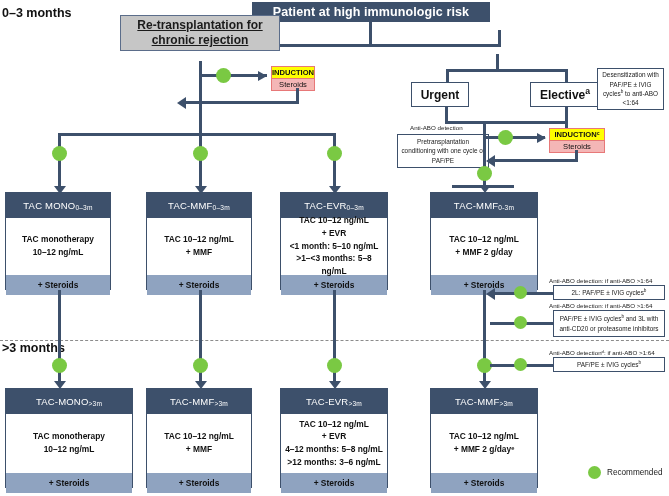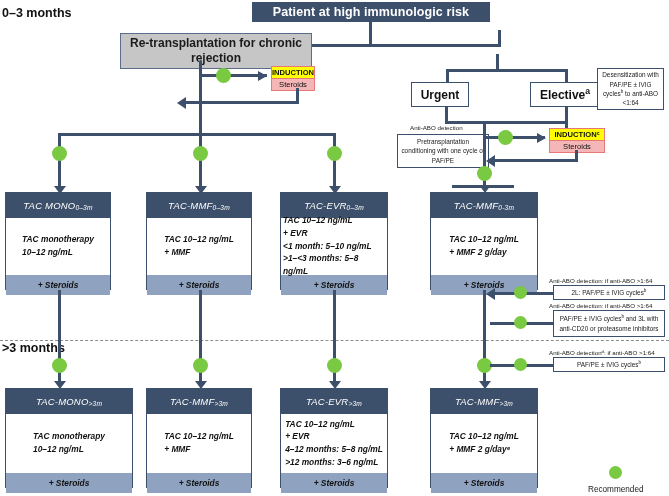--- a/index.html
+++ b/index.html
@@ -121,38 +121,38 @@
     display:flex;align-items:center;justify-content:center;
     text-align:center;
   }
 
   
   .card{
     position:absolute;
     border:1px solid #3d506b;
     box-sizing:border-box;
     background:#ffffff;
-    font-style:italic;
   }
   .card-head{
     background:#3d506b;
     color:#ffffff;
     font-size:9.5px;
     font-weight:normal;
     height:25px;
     display:flex;align-items:center;justify-content:center;
     letter-spacing:.2px;
   }
   .card-head sub{font-size:6.6px;vertical-align:baseline;position:relative;top:2px;}
   .card-body{
     color:#111111;
     font-size:8.4px;
     font-weight:bold;
     line-height:1.5;
     display:flex;align-items:center;justify-content:center;
+    text-align:center;
     padding:2px 2px;
     background:#ffffff;
   }
   .card-foot{
     background:#8fa3c0;
     color:#111111;
     font-size:8.4px;
     font-weight:bold;
     height:20px;
     display:flex;align-items:center;justify-content:center;
@@ -207,21 +207,21 @@
   <div class="title-box abs" style="left:252px;top:2px;width:238px;height:20px;text-align:center;">Patient at high immunologic risk</div>
 
   <div class="ln ln-v" style="left:369px;top:22px;height:22px;"></div>
 
   <div class="ln ln-h" style="left:201px;top:44px;width:300px;"></div>
 
   <div class="ln ln-v" style="left:201px;top:44px;height:2px;"></div>
 
   <div class="ln ln-v" style="left:498px;top:30px;height:16px;"></div>
 
-  <div class="grey-box abs" style="left:120px;top:33px;width:192px;height:36px;">Re-transplantation for chronic rejection</div>
+  <div class="grey-box abs" style="left:120px;top:15px;width:160px;height:36px;text-decoration:underline;">Re-transplantation for chronic rejection</div>
 
 
   <div class="ln ln-v" style="left:496px;top:54px;height:18px;"></div>
 
   <div class="ln ln-h" style="left:446px;top:69px;width:122px;"></div>
   <div class="ln ln-v" style="left:446px;top:69px;height:14px;"></div>
   <div class="ln ln-v" style="left:565px;top:69px;height:14px;"></div>
 
   <div class="white-box abs" style="left:411px;top:82px;width:58px;height:25px;">Urgent</div>
 
@@ -410,18 +410,18 @@
   <div class="card" style="left:430px;top:388px;width:108px;height:100px;">
     <div class="card-head">
       <span>TAC-MMF</span>
         <sub>&gt;3m</sub>
     </div>
     <div class="card-body" style="height:54px;white-space:pre-line;">TAC 10–12 ng/mL
 + MMF 2 g/dayᵉ</div>
     <div class="card-foot">+ Steroids</div>
   </div>
 
-  <div class="legend" style="left:588px;top:466px;flex-direction:column;">
+  <div class="legend" style="left:588px;top:466px;">
     <span class="lg-dot"></span>
     <span>Recommended</span>
   </div>
 
 </div>
 
 </body></html>

